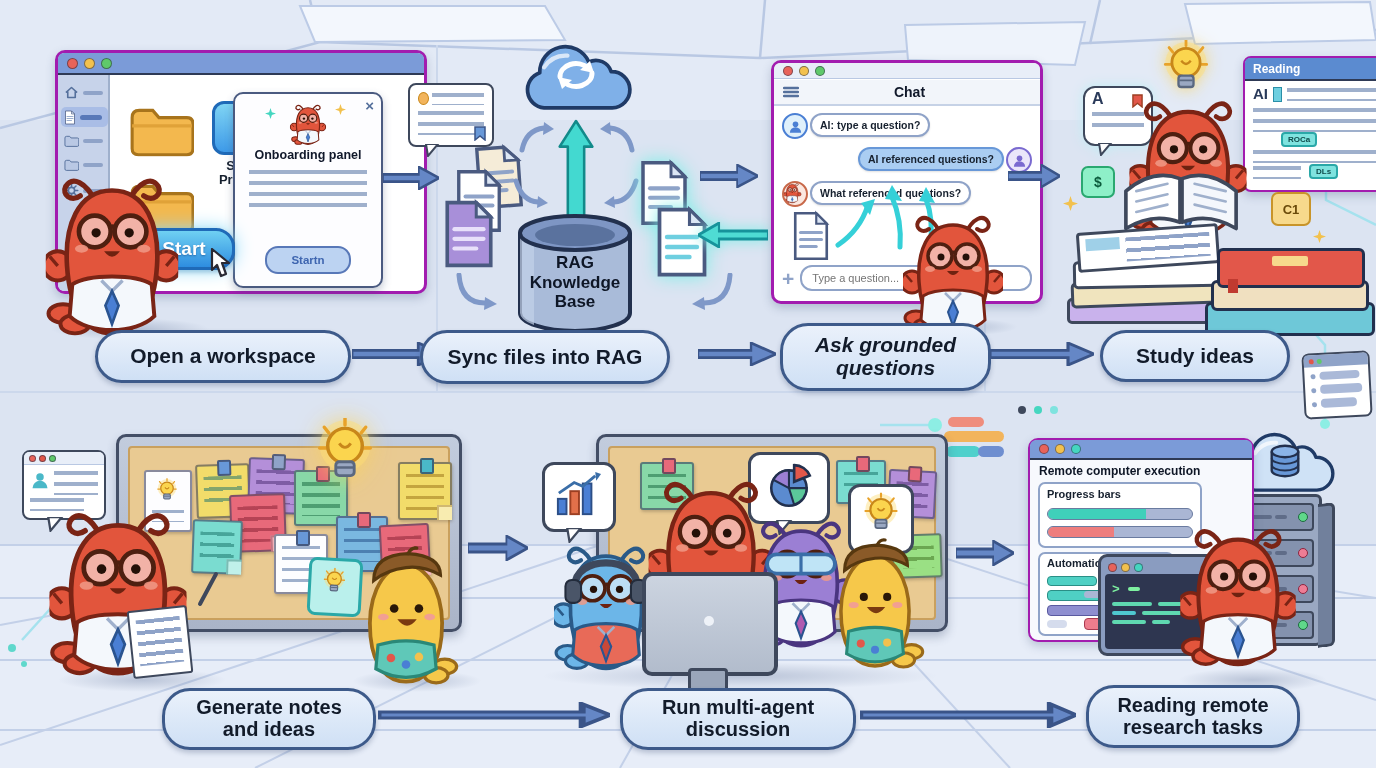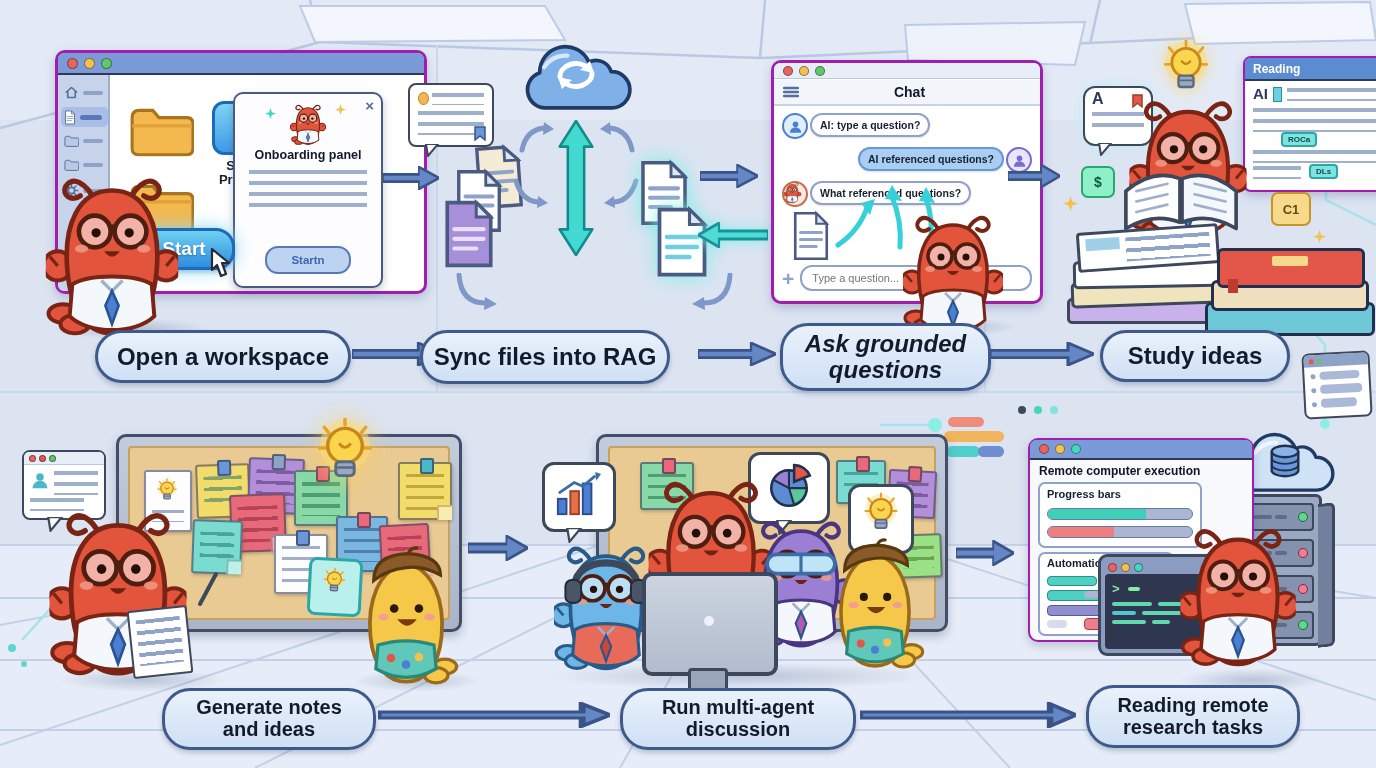--- a/index.html
+++ b/index.html
@@ -9,21 +9,21 @@
   .win{position:absolute;background:#fff;border:3px solid #a21caf;border-radius:10px;box-shadow:0 4px 10px rgba(50,70,110,.25);padding-left:42px;}
   .tbar{position:absolute;left:0;right:0;top:0;height:20px;background:#7b9bd8;border-bottom:2px solid #2e3a55;border-radius:6px 6px 0 0;display:flex;align-items:center;gap:6px;padding-left:9px;}
   .dot{width:9px;height:9px;border-radius:50%;border:1.5px solid rgba(40,40,60,.55);}
   .d-r{background:#e8635a}.d-y{background:#f2c14e}.d-g{background:#5fc96a}.d-t{background:#45d6c0}
   
   .lines{background:repeating-linear-gradient(to bottom,var(--lc,#9fb0cc) 0 4px,transparent 4px 11px);}
   .bar{border-radius:4px;}
   
   .pill{position:absolute;display:flex;align-items:center;justify-content:center;text-align:center;
     background:linear-gradient(#eaf1fb,#cfe0f5);border:3.5px solid #3d5a8a;border-radius:28px;
-    font-weight:bold;font-size:24px;line-height:1.08;color:#121b2a;white-space:pre-line;
+    font-weight:bold;font-size:21px;line-height:1.08;color:#121b2a;white-space:pre-line;
     box-shadow:0 3px 5px rgba(40,60,100,.25);}
   
   .harr{fill:#6587c6;stroke:#3a5488;stroke-width:3px;}
   .tarr{fill:#4fdcd4;stroke:#17939b;stroke-width:3px;}
   .sticky{position:absolute;border:2px solid rgba(60,62,92,.6);border-radius:3px;box-shadow:1px 2px 3px rgba(90,80,60,.3);}
   .pin{position:absolute;left:50%;top:-6px;width:10px;height:12px;margin-left:-5px;border:2px solid rgba(50,55,80,.65);border-radius:2px;}
   .stlines{position:absolute;left:6px;right:6px;top:10px;bottom:8px;background:repeating-linear-gradient(to bottom,var(--lc,rgba(30,70,90,.5)) 0 3.5px,transparent 3.5px 11px);}
   .cbub{position:absolute;border:2px solid #8fa3c8;border-radius:12px;background:#fff;font-weight:bold;font-size:10.5px;padding:4px 8px;color:#16202e;box-shadow:0 1px 2px rgba(0,0,0,.12);white-space:nowrap;}
   .av{position:absolute;width:22px;height:22px;border-radius:50%;display:flex;align-items:center;justify-content:center;border:2px solid #4a7fd4;background:#dff0fb;overflow:hidden;}
   .shadow{position:absolute;background:radial-gradient(ellipse,rgba(80,100,140,.30),rgba(80,100,140,0) 70%);border-radius:50%;}
@@ -367,20 +367,33 @@
         <path d="M40,2 Q38,30 14,30" fill="none" stroke="#7f98c8" stroke-width="5" stroke-linecap="round"></path>
         <polygon points="14,24 2,31 15,37" fill="#7f98c8"></polygon>
       </svg>
   <svg class="abs" style="left:236px;top:122px;filter:drop-shadow(0 0 9px #7deee6)" width="56" height="72" viewBox="0 0 48 60">
         <use href="#mdoc"></use>
       </svg>
   <svg class="abs" style="left:252px;top:168px;--dl:#6ecfe0;filter:drop-shadow(0 0 9px #7deee6)" width="60" height="78" viewBox="0 0 48 60">
         <use href="#mdoc"></use>
       </svg>
   
+  <div class="abs" style="left:112px;top:178px;width:126px;height:122px;">
+    <svg width="126" height="122" viewBox="0 0 126 122">
+      <path d="M8,20 v80 a55,18 0 0 0 110,0 V20" fill="#a9bbd9" stroke="#22304e" stroke-width="4"></path>
+      <path d="M8,20 v80 a55,18 0 0 0 14,12 V32 Z" fill="#c3d1e8" opacity=".7"></path>
+      <ellipse cx="63" cy="20" rx="55" ry="17" fill="#7e96c4" stroke="#22304e" stroke-width="4"></ellipse>
+      <ellipse cx="63" cy="22" rx="40" ry="11" fill="#5a729e"></ellipse>
+    </svg>
+    <div class="abs" style="left:0;top:40px;width:100%;text-align:center;font-weight:bold;font-size:17px;line-height:1.15;color:#0e1626;">
+      <span style="display:block;">RAG</span>
+      <span style="display:block;">Knowledge</span>
+      <span style="display:block;">Base</span>
+    </div>
+  </div>
 </div>
 
 <svg class="abs" style="left:700px;top:164px" width="58" height="24" viewBox="0 0 100 26" preserveAspectRatio="none">
       <polygon class="harr" points="0,9 64,9 64,1 100,13 64,25 64,17 0,17"></polygon>
     </svg>
 <svg class="abs" style="left:698px;top:222px;filter:drop-shadow(0 0 7px #7deee6)" width="70" height="26" viewBox="0 0 100 26" preserveAspectRatio="none">
       <polygon class="tarr" points="100,9 30,9 30,1 0,13 30,25 30,17 100,17"></polygon>
     </svg>
 
 <div class="abs" style="left:763px;top:50px;width:230px;height:245px;">

